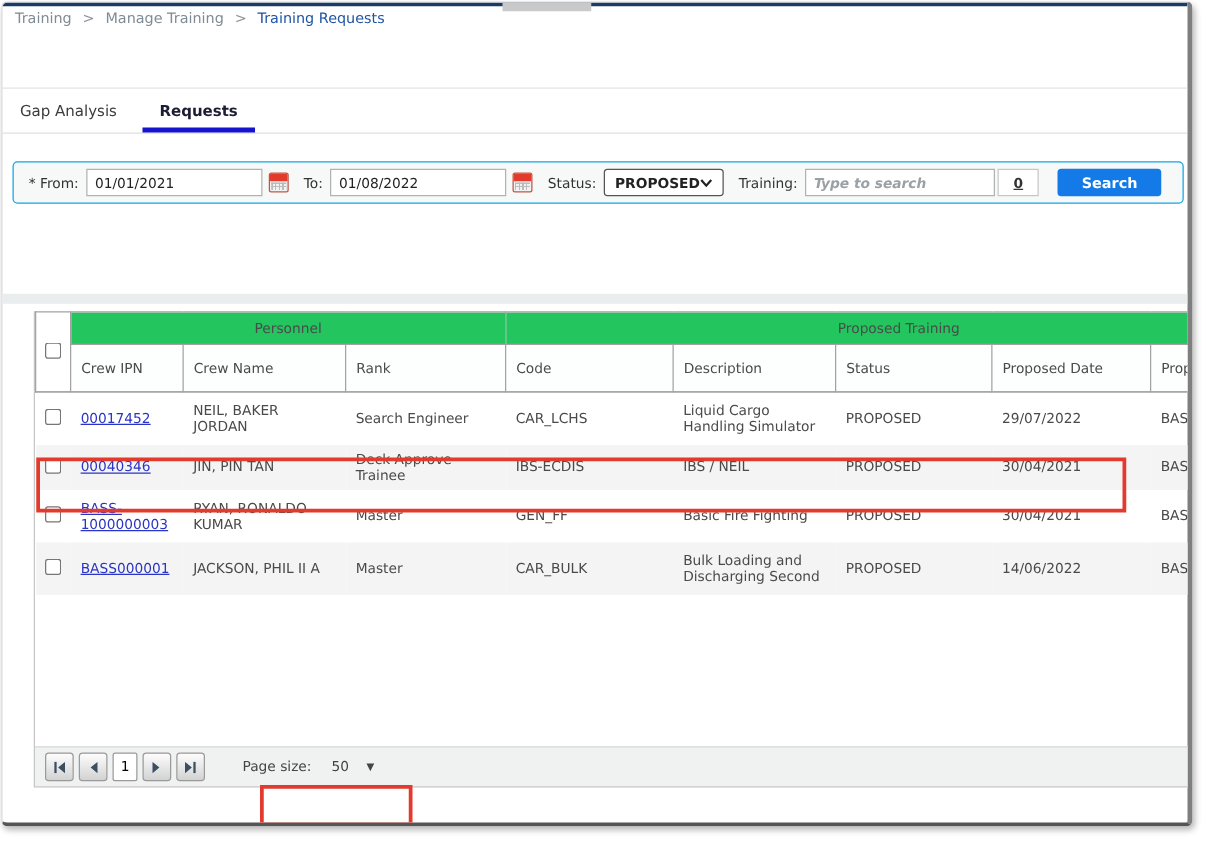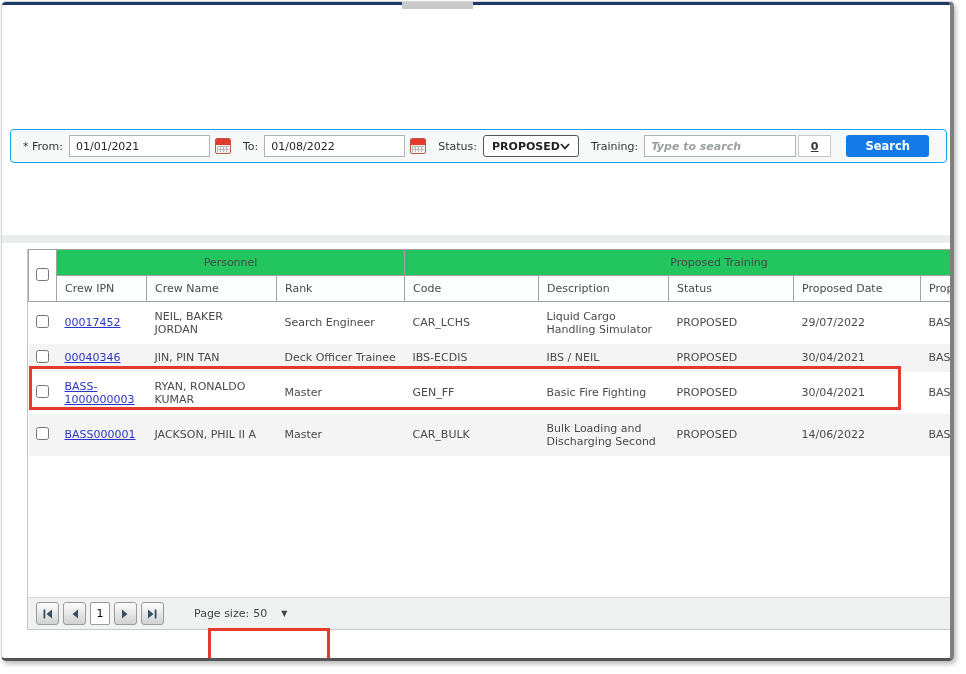--- a/index.html
+++ b/index.html
@@ -64,36 +64,36 @@
 
   .divider-strip { position:absolute; top:233px; left:0; width:100%; height:8px; background:#eaeded; }
 
   
   .grid-wrap { position:absolute; top:247px; left:25px; width:1005px; height:381px;
                border-left:1px solid #c6c6c6; display:flex; flex-direction:column; }
   table { border-collapse:collapse; table-layout:fixed; width:1005px; font-size:11px; color:#4a4a4a; }
   th { border:1px solid #a3a3a3; font-weight:normal; }
   .group-row th { height:26px; background:#22c55e; text-align:center; color:#4a4a4a; }
   .group-row th.chk-cell { background:#fff; }
-  .head-row th { height:26px; background:#fdfefe; text-align:left; padding:0 8px; }
+  .head-row th { height:26px; background:#fdfefe; text-align:left; padding:12px 8px; }
   td { padding:5px 8px; vertical-align:middle; }
   td.chk-cell, th.chk-cell { text-align:center; padding:0; }
   tr.alt { background:#f4f4f4; }
   a.link { color:#2b35c5; text-decoration:underline; }
   .spacer { flex:1; }
   .pager { height:33px; background:#f0f1f1; border-top:1px solid #d8d8d8; border-bottom:1px solid #c9c9c9;
            display:flex; align-items:center; font-size:11px; color:#444; }
   .pg-btn { width:23px; height:23px; margin-left:4px; border:1px solid #9a9a9a; border-radius:3px;
             background:linear-gradient(#fdfdfd,#d2d2d2); display:flex; align-items:center;
             justify-content:center; cursor:pointer; }
   .pg-btn:first-child { margin-left:8px; }
   .pg-input { width:20px; height:23px; margin-left:4px; border:1px solid #9a9a9a; border-radius:2px;
               text-align:center; font-size:11px; font-family:inherit; background:#fff; }
   .pgsize-label { margin-left:30px; }
-  .pgsize-val { margin-left:4px; }
+  .pgsize-val { margin-left:16px; }
   .pgsize-caret { margin-left:14px; font-size:8px; color:#444; cursor:pointer; }
 
   
   .actions { position:absolute; top:632px; left:28px; display:flex; }
   .act { height:21px; margin-right:9px; }
   .act-0 { width:86px; } .act-1 { width:81px; margin-left:4px; } .act-2 { width:113px; margin-left:10px; }
 
   
   .hl-box { position:absolute; border:3px solid #e23a2d; pointer-events:none; }
   .hl-row { left:27px; top:364px; width:872px; height:44px; }
@@ -102,21 +102,37 @@
   input[type=checkbox] { width:13px; height:13px; accent-color:#fff; }
 </style>
 </head>
 <body>
 
 <div id="frame">
 
   <div class="topline" style="background: rgb(27, 58, 102);"></div>
   <div class="topthumb"></div>
 
-
+  <div class="breadcrumb">
+    <a class="crumb">Training</a>
+    <span class="sep">&gt;</span>
+    <a class="crumb">Manage Training</a>
+    <span class="sep">&gt;</span>
+    <a class="crumb current">Training Requests</a>
+  </div>
+
+  <div class="tabbar">
+    <div class="tab">
+      <span>Gap Analysis</span>
+    </div>
+    <div class="tab active">
+      <span>Requests</span>
+      <span class="underline"></span>
+    </div>
+  </div>
 
   <div class="filters">
     <label>* From:</label>
     <input class="txt date-input" value="01/01/2021" style="">
     <span class="cal"></span>
     <label>To:</label>
     <input class="txt date-input" value="01/08/2022" style="">
     <span class="cal"></span>
     <label>Status:</label>
     <div class="select">
@@ -176,21 +192,21 @@
             <td>CAR_LCHS</td>
             <td>Liquid Cargo Handling Simulator</td>
             <td>PROPOSED</td>
             <td>29/07/2022</td>
             <td>BASS</td>
           </tr>
           <tr class="alt" style="height: 28px;">
             <td class="chk-cell"><input type="checkbox" style=""></td>
             <td><a href="#" class="link">00040346</a></td>
             <td>JIN, PIN TAN</td>
-            <td>Deck Officer Trainee</td>
+            <td>Deck Approve Trainee</td>
             <td>IBS-ECDIS</td>
             <td>IBS / NEIL</td>
             <td>PROPOSED</td>
             <td>30/04/2021</td>
             <td>BASS</td>
           </tr>
           <tr style="height: 42px;">
             <td class="chk-cell"><input type="checkbox" style=""></td>
             <td><a href="#" class="link">BASS-1000000003</a></td>
             <td>RYAN, RONALDO KUMAR</td>

